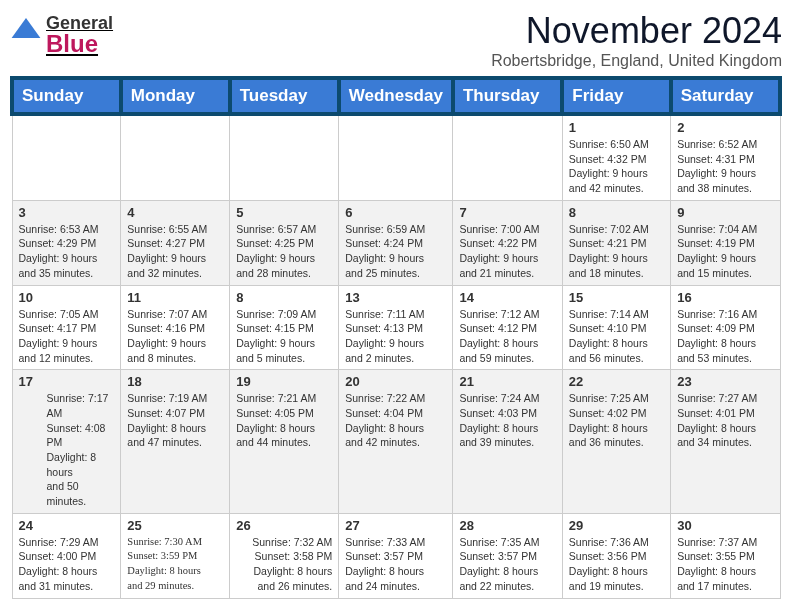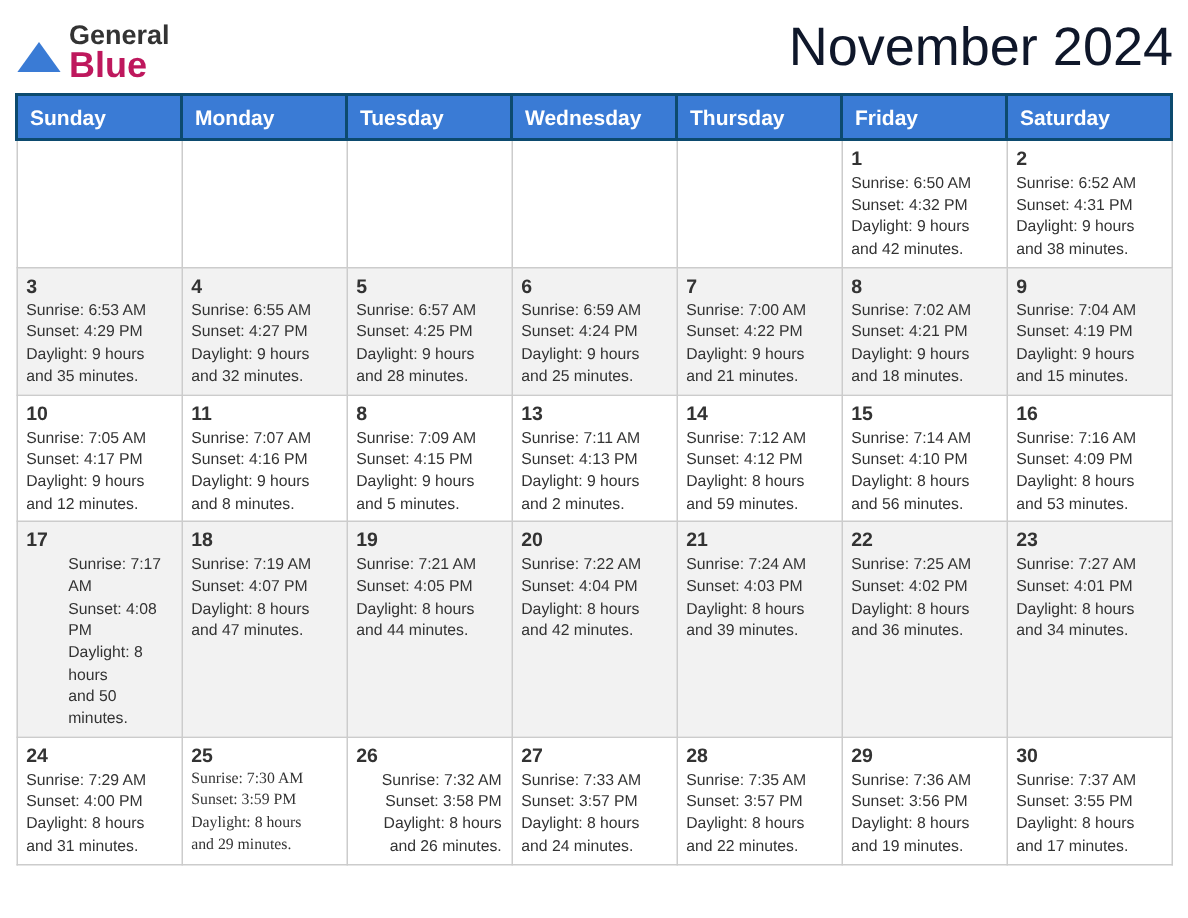--- a/index.html
+++ b/index.html
@@ -11,22 +11,23 @@
       padding: 10px;
     }
     .header-area {
       display: flex;
       align-items: flex-start;
       justify-content: space-between;
       margin-bottom: 6px;
     }
     .logo {
       display: flex;
-      align-items: flex-end;
+      align-items: flex-start;
       margin-top: 4px;
+      text-decoration: underline;
     }
     .logo-text {
       display: flex;
       flex-direction: column;
       line-height: 1;
     }
     .logo-general {
       font-size: 18px;
       font-weight: bold;
       color: #333;
@@ -55,22 +56,22 @@
     }
     .calendar {
       width: 100%;
       border-collapse: collapse;
     }
     .calendar th {
       background: #3a7bd5;
       color: #fff;
       text-align: left;
       padding: 6px 8px;
-      font-size: 14px;
-      border: 2px solid #0c4a6e;
+      font-size: 17px;
+      border: 4px solid #0c4a6e;
     }
     .calendar td {
       border: 1px solid #ccc;
       vertical-align: top;
       padding: 4px 6px;
       width: 110px;
       min-height: 80px;
       font-size: 11px;
       color: #333;
       background: #fff;
@@ -107,20 +108,21 @@
     <svg class="logo-icon" viewBox="0 0 40 40">
       <polygon points="20,5 38,30 2,30" fill="#3a7bd5"></polygon>
     </svg>
     <div class="logo-text">
       <span class="logo-general">General</span>
       <span class="logo-blue">Blue</span>
     </div>
   </div>
   <div class="title-area">
     <div class="month-title">November 2024</div>
+    <div class="location">Robertsbridge, England, United Kingdom</div>
   </div>
 </div>
 
 <table class="calendar">
   <thead>
     <tr>
 
     <th>Sunday</th>
         <th>Monday</th>
         <th>Tuesday</th>

